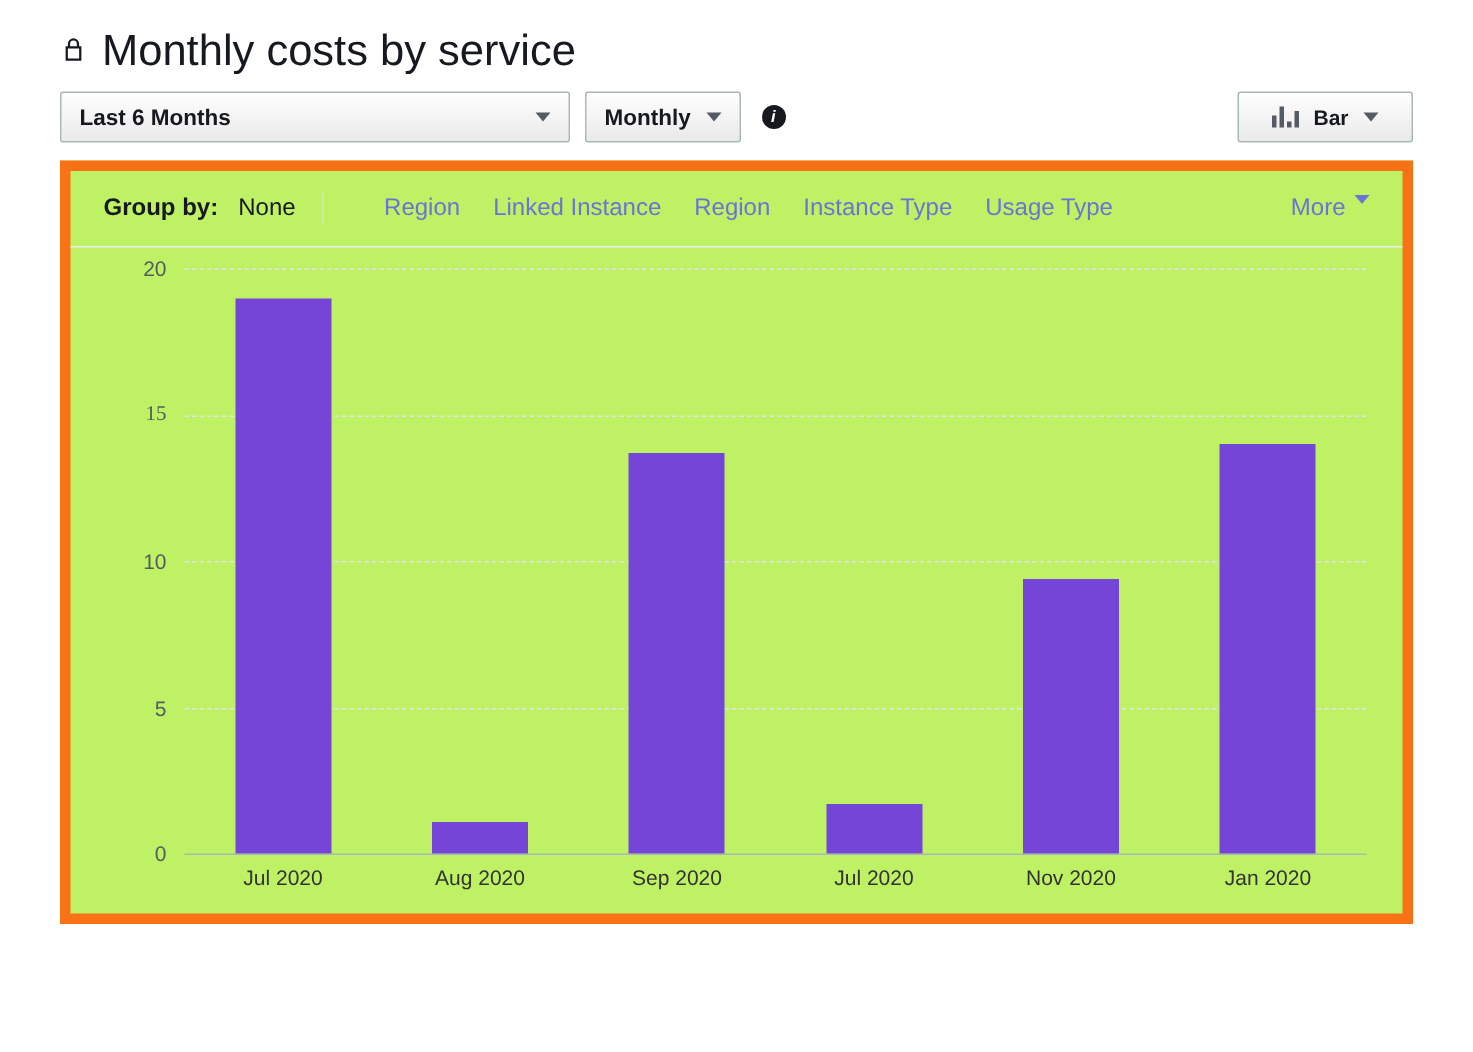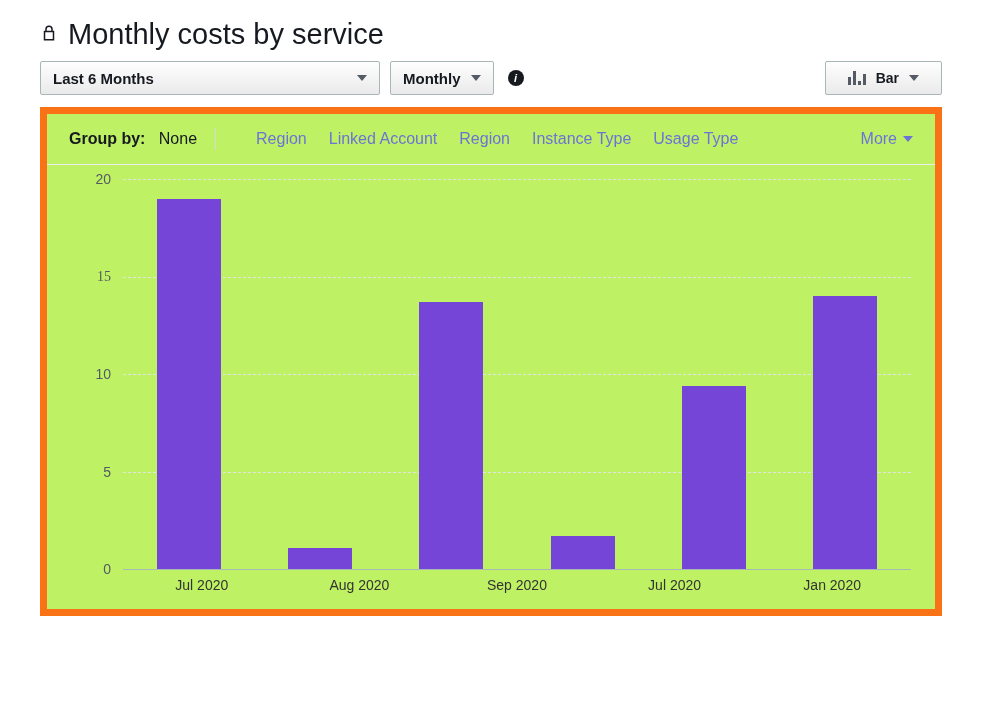--- a/index.html
+++ b/index.html
@@ -89,21 +89,21 @@
     display:flex; align-items:center; gap:18px;
     padding-right:18px;
   }
   .groupby .gb-value { font-weight: 400; color:#16191f; }
   .vdiv { width:1px; height:22px; background:#d5dbdb; }
   .gb-link {
     color: #6b73d6;
     cursor: pointer;
     font-weight: 400;
   }
-  .gb-more { display:flex; align-items:center; gap:6px; color:#6b73d6; cursor:pointer; }
+  .gb-more { display:flex; align-items:flex-start; gap:6px; color:#6b73d6; cursor:pointer; }
   .gb-more .caret { border-top-color:#6b73d6; }
 
   .chart-wrap { padding: 14px 24px 10px 24px; }
   .chart-ylabel {
     font-size: 15px;
     color: #16191f;
     margin: 0 0 6px 52px;
   }
   .plot {
     position: relative;
@@ -202,21 +202,21 @@
   <div class="groupby">
     <span class="gb-value-wrap">
       <span>
         <span class="gb-label">Group by:</span>
         <span>&nbsp;</span>
         <span class="gb-value">None</span>
       </span>
       <span class="vdiv"></span>
     </span>
     <span class="gb-link">Region</span>
-    <span class="gb-link">Linked Account</span>
+    <span class="gb-link">Linked Instance</span>
     <span class="gb-link">Region</span>
     <span class="gb-link">Instance Type</span>
     <span class="gb-link">Usage Type</span>
     <div class="spacer"></div>
     <span class="gb-more">
       <span>More</span>
       <span class="caret"></span>
     </span>
   </div>
 
@@ -254,18 +254,19 @@
           </div>
           <div class="slot">
             <div class="bar" style="height: 70%; background: rgb(117, 69, 216);"></div>
           </div>
         </div>
       <div class="xaxis" id="xaxis">
           <div class="xlabel">Jul 2020</div>
           <div class="xlabel">Aug 2020</div>
           <div class="xlabel">Sep 2020</div>
           <div class="xlabel">Jul 2020</div>
+          <div class="xlabel">Nov 2020</div>
           <div class="xlabel">Jan 2020</div>
         </div>
     </div>
   </div>
 
 </div>
 
 </body></html>

